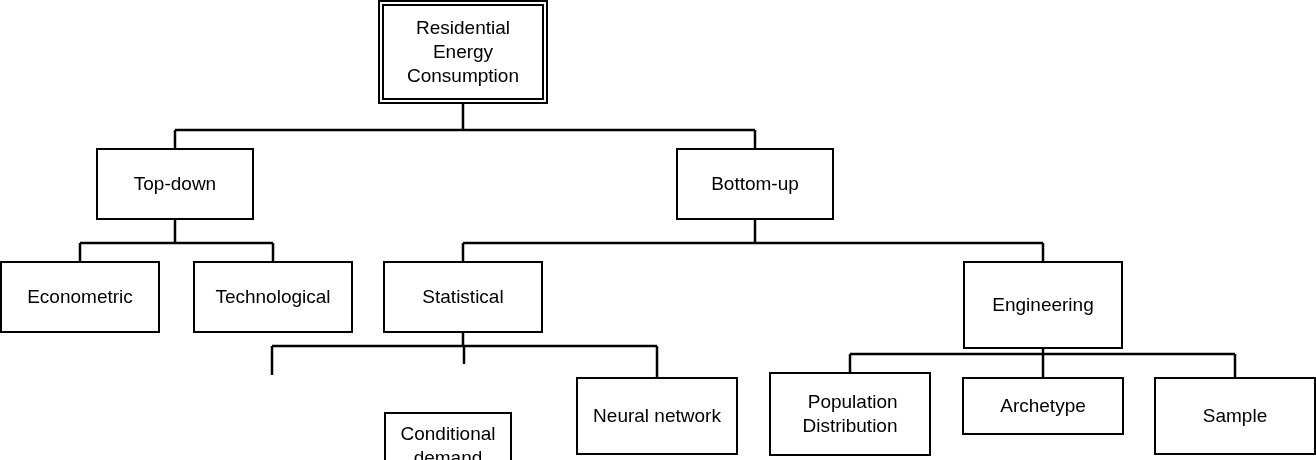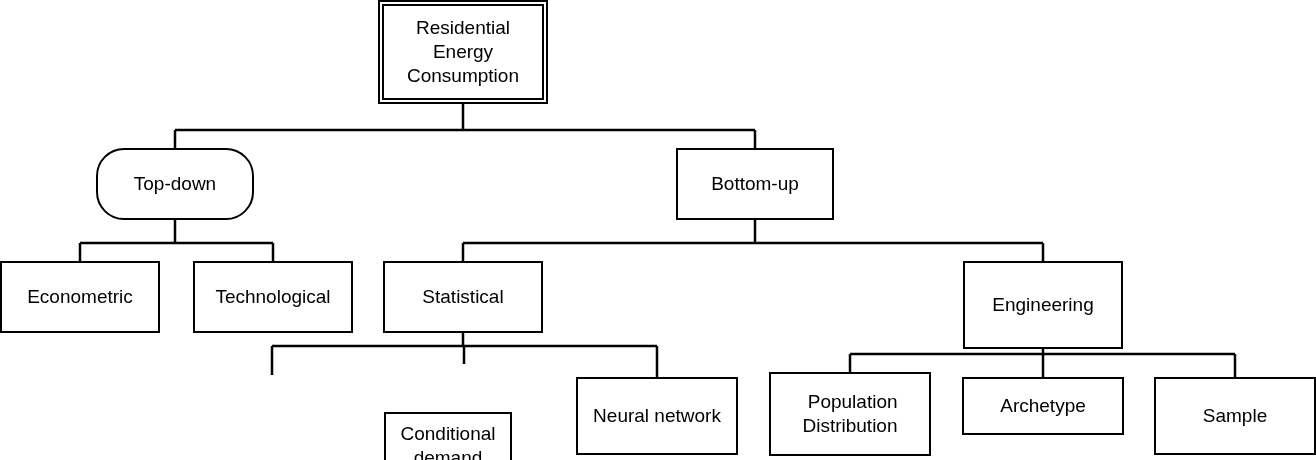--- a/index.html
+++ b/index.html
@@ -72,21 +72,21 @@
       <line x1="657" y1="346" x2="657" y2="377" stroke="#000000" stroke-width="2.5"></line>
       <line x1="1043" y1="333" x2="1043" y2="354" stroke="#000000" stroke-width="2.5"></line>
       <line x1="850" y1="354" x2="1235" y2="354" stroke="#000000" stroke-width="2.5"></line>
       <line x1="850" y1="354" x2="850" y2="372" stroke="#000000" stroke-width="2.5"></line>
       <line x1="1043" y1="354" x2="1043" y2="377" stroke="#000000" stroke-width="2.5"></line>
       <line x1="1235" y1="354" x2="1235" y2="377" stroke="#000000" stroke-width="2.5"></line>
     </svg>
 <div class="node root" style="left: 382px; top: 4px; width: 162px; height: 96px;">Residential
 Energy
 Consumption</div>
-    <div class="node" style="left: 96px; top: 148px; width: 158px; height: 72px; border-radius: 28px;">Top-down</div>
+    <div class="node" style="left: 96px; top: 148px; width: 158px; height: 72px;">Top-down</div>
     <div class="node" style="left: 676px; top: 148px; width: 158px; height: 72px;">Bottom-up</div>
     <div class="node" style="left: 0px; top: 261px; width: 160px; height: 72px;">Econometric</div>
     <div class="node" style="left: 193px; top: 261px; width: 160px; height: 72px;">Technological</div>
     <div class="node" style="left: 383px; top: 261px; width: 160px; height: 72px;">Statistical</div>
     <div class="node" style="left: 963px; top: 261px; width: 160px; height: 88px;">Engineering</div>
     <div class="node" style="left: 384px; top: 364px; width: 128px; height: 92px; margin-top: 48px;">Conditional
 demand
 analysis</div>
     <div class="node" style="left: 576px; top: 377px; width: 162px; height: 78px;">Neural network</div>
     <div class="node" style="left: 769px; top: 372px; width: 162px; height: 84px; text-align: right;">Population

